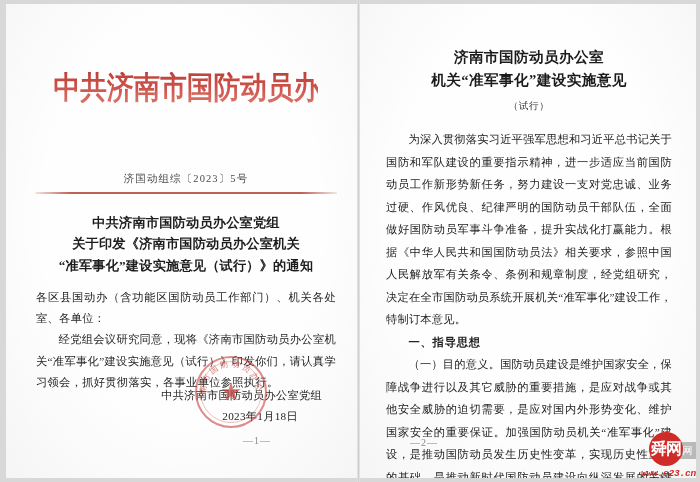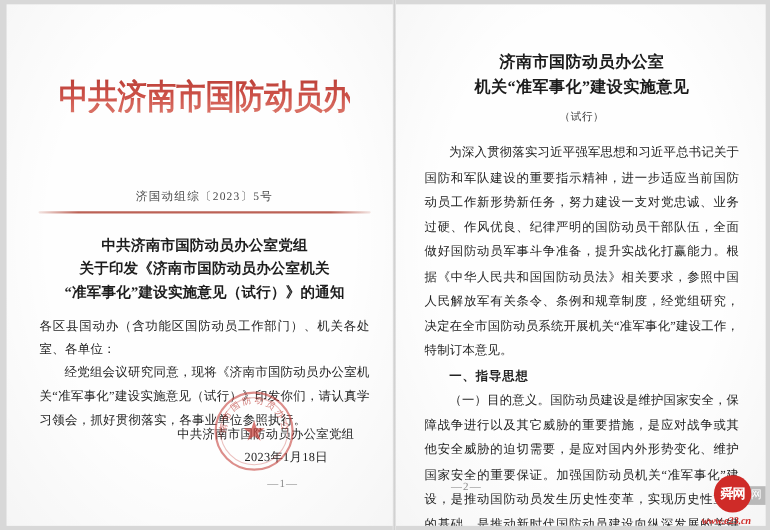--- a/index.html
+++ b/index.html
@@ -272,21 +272,21 @@
   .wm-circle {
     position: absolute;
     left: 11px;
     top: 2px;
     width: 34px;
     height: 34px;
     border-radius: 50%;
     background: #cf2b28;
     color: #fff;
     font-weight: bold;
-    font-size: 12px;
+    font-size: 16px;
     line-height: 34px;
     text-align: center;
     letter-spacing: -1px;
     font-family: "Liberation Serif", "DejaVu Serif", serif;
   }
   .wm-box {
     position: absolute;
     right: 0;
     top: 12px;
     width: 17px;
@@ -296,26 +296,26 @@
     font-size: 10px;
     line-height: 17px;
     text-align: center;
     font-family: "Liberation Sans", sans-serif;
   }
   .wm-url {
     position: absolute;
     left: 0;
     bottom: 1px;
     width: 58px;
-    text-align: left;
+    text-align: right;
     color: #cf2b28;
     font-size: 9.5px;
     font-style: italic;
     font-weight: bold;
-    font-family: Liberation Serif, serif;
+    font-family: Liberation Mono, monospace;
     letter-spacing: -0.2px;
   }
 </style>
 </head>
 <body>
 
 <div id="scan-viewport">
 
   <div class="sheet" id="page-left">
     <div class="p1-inner">

